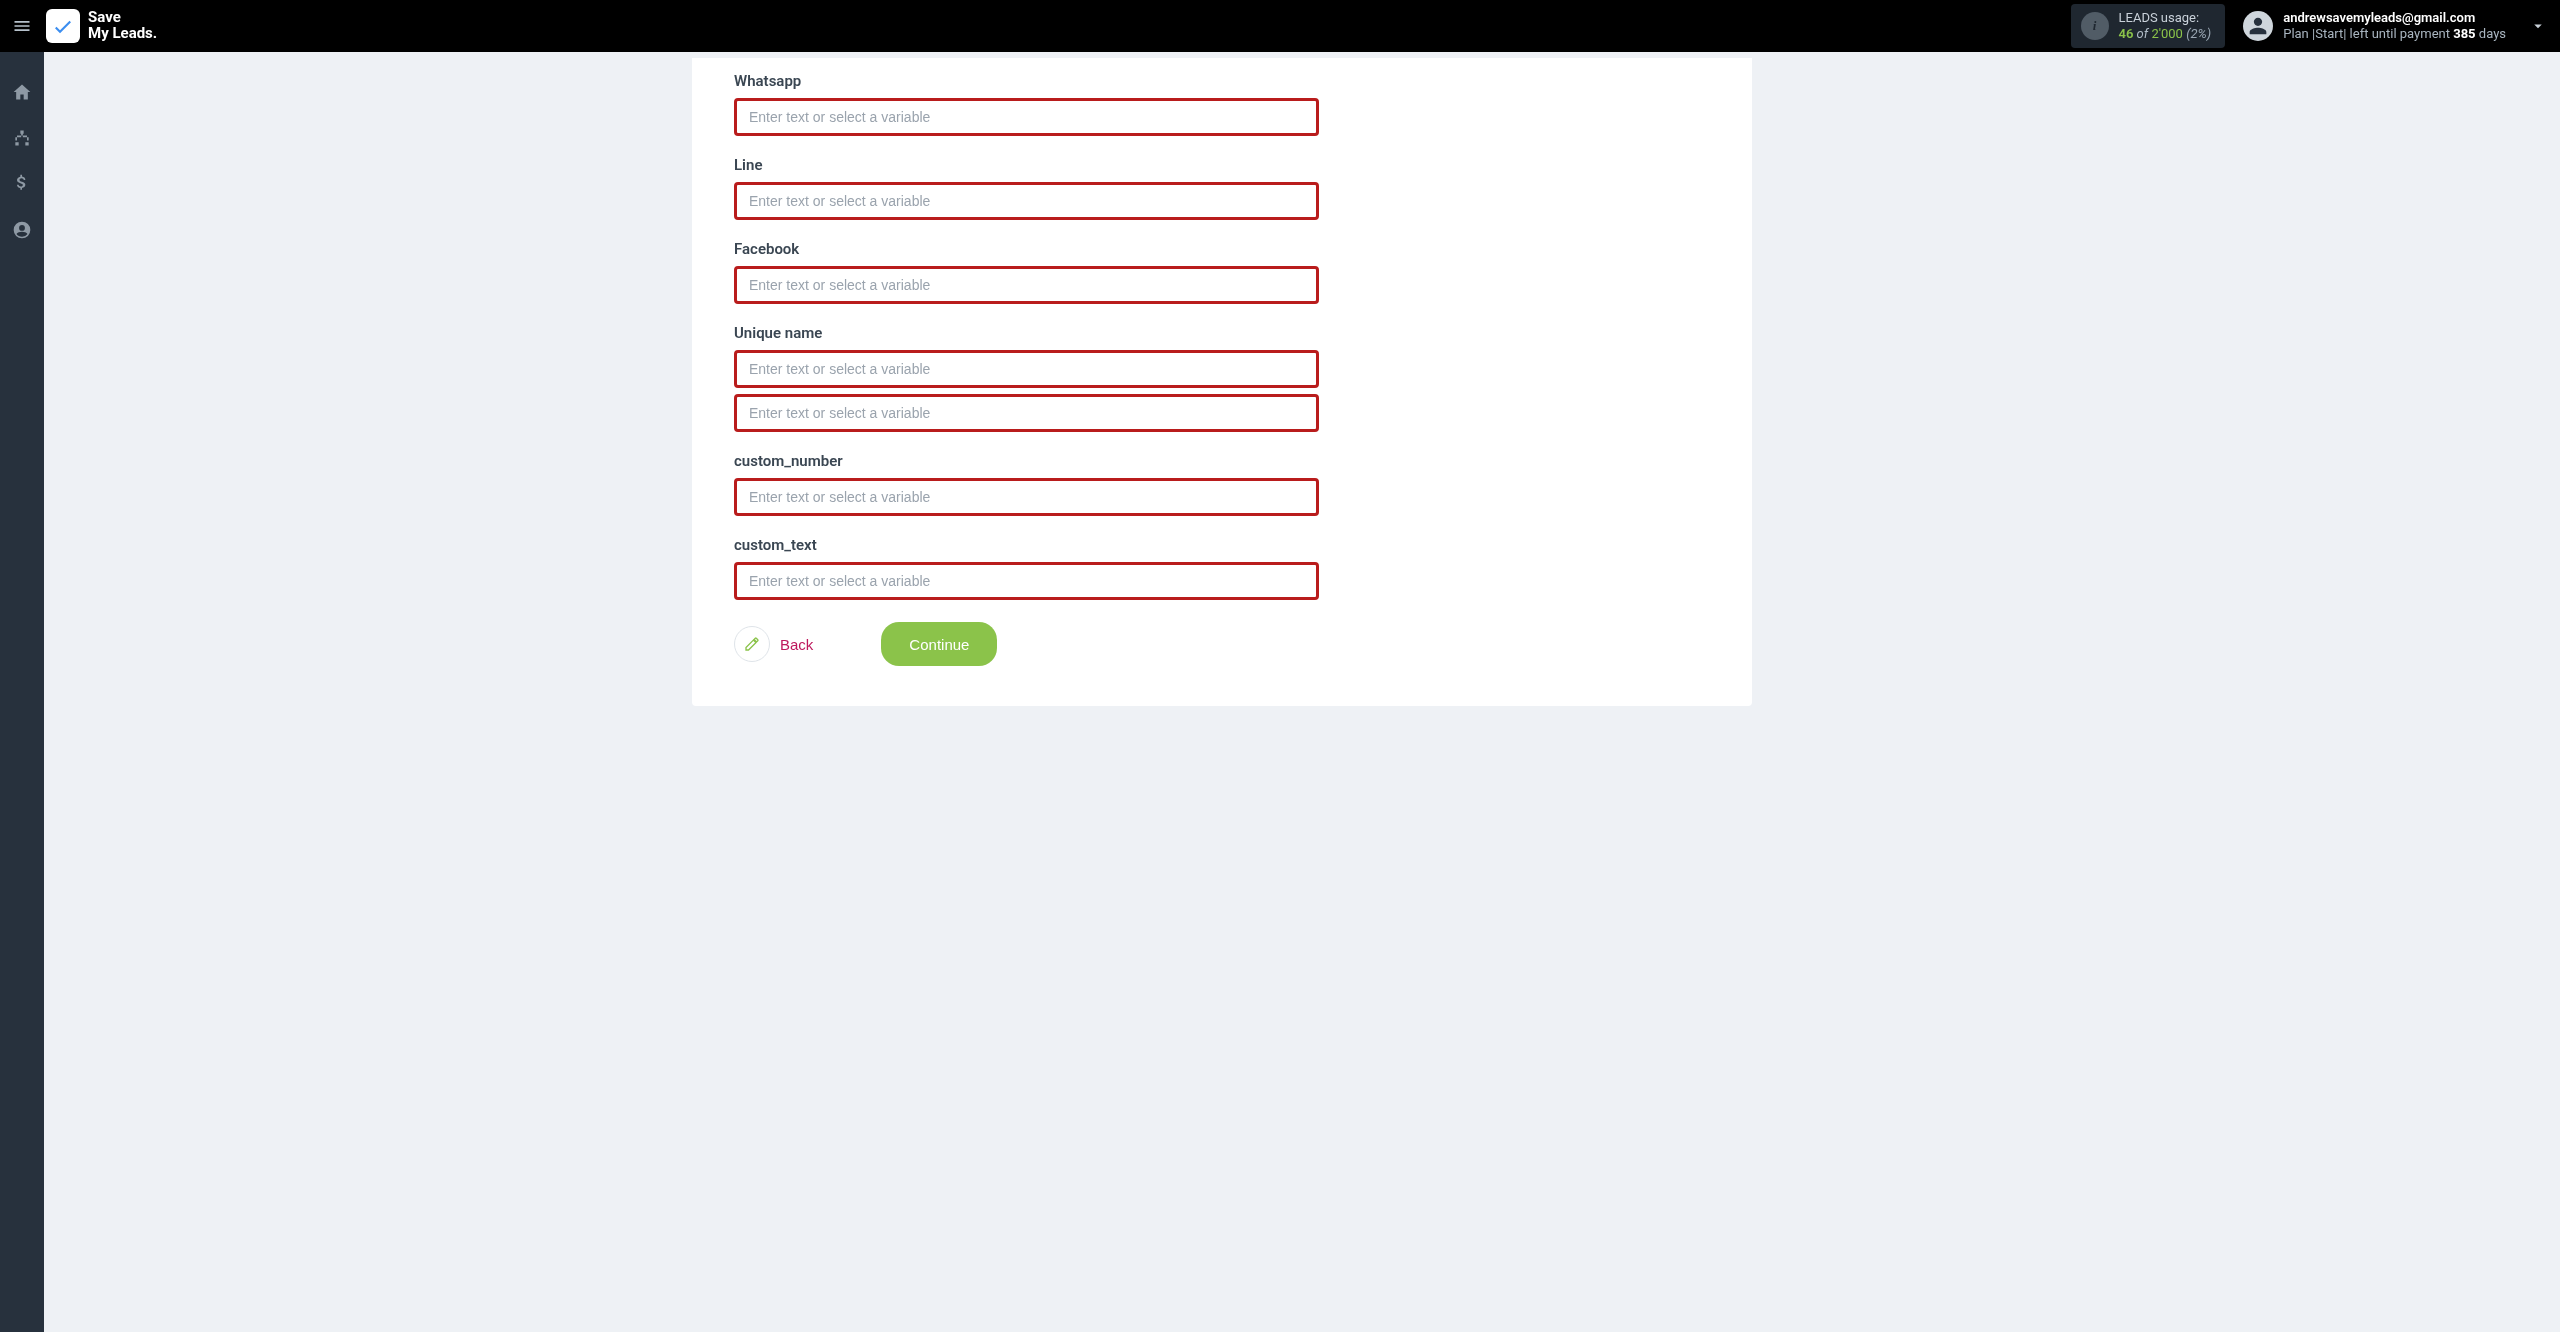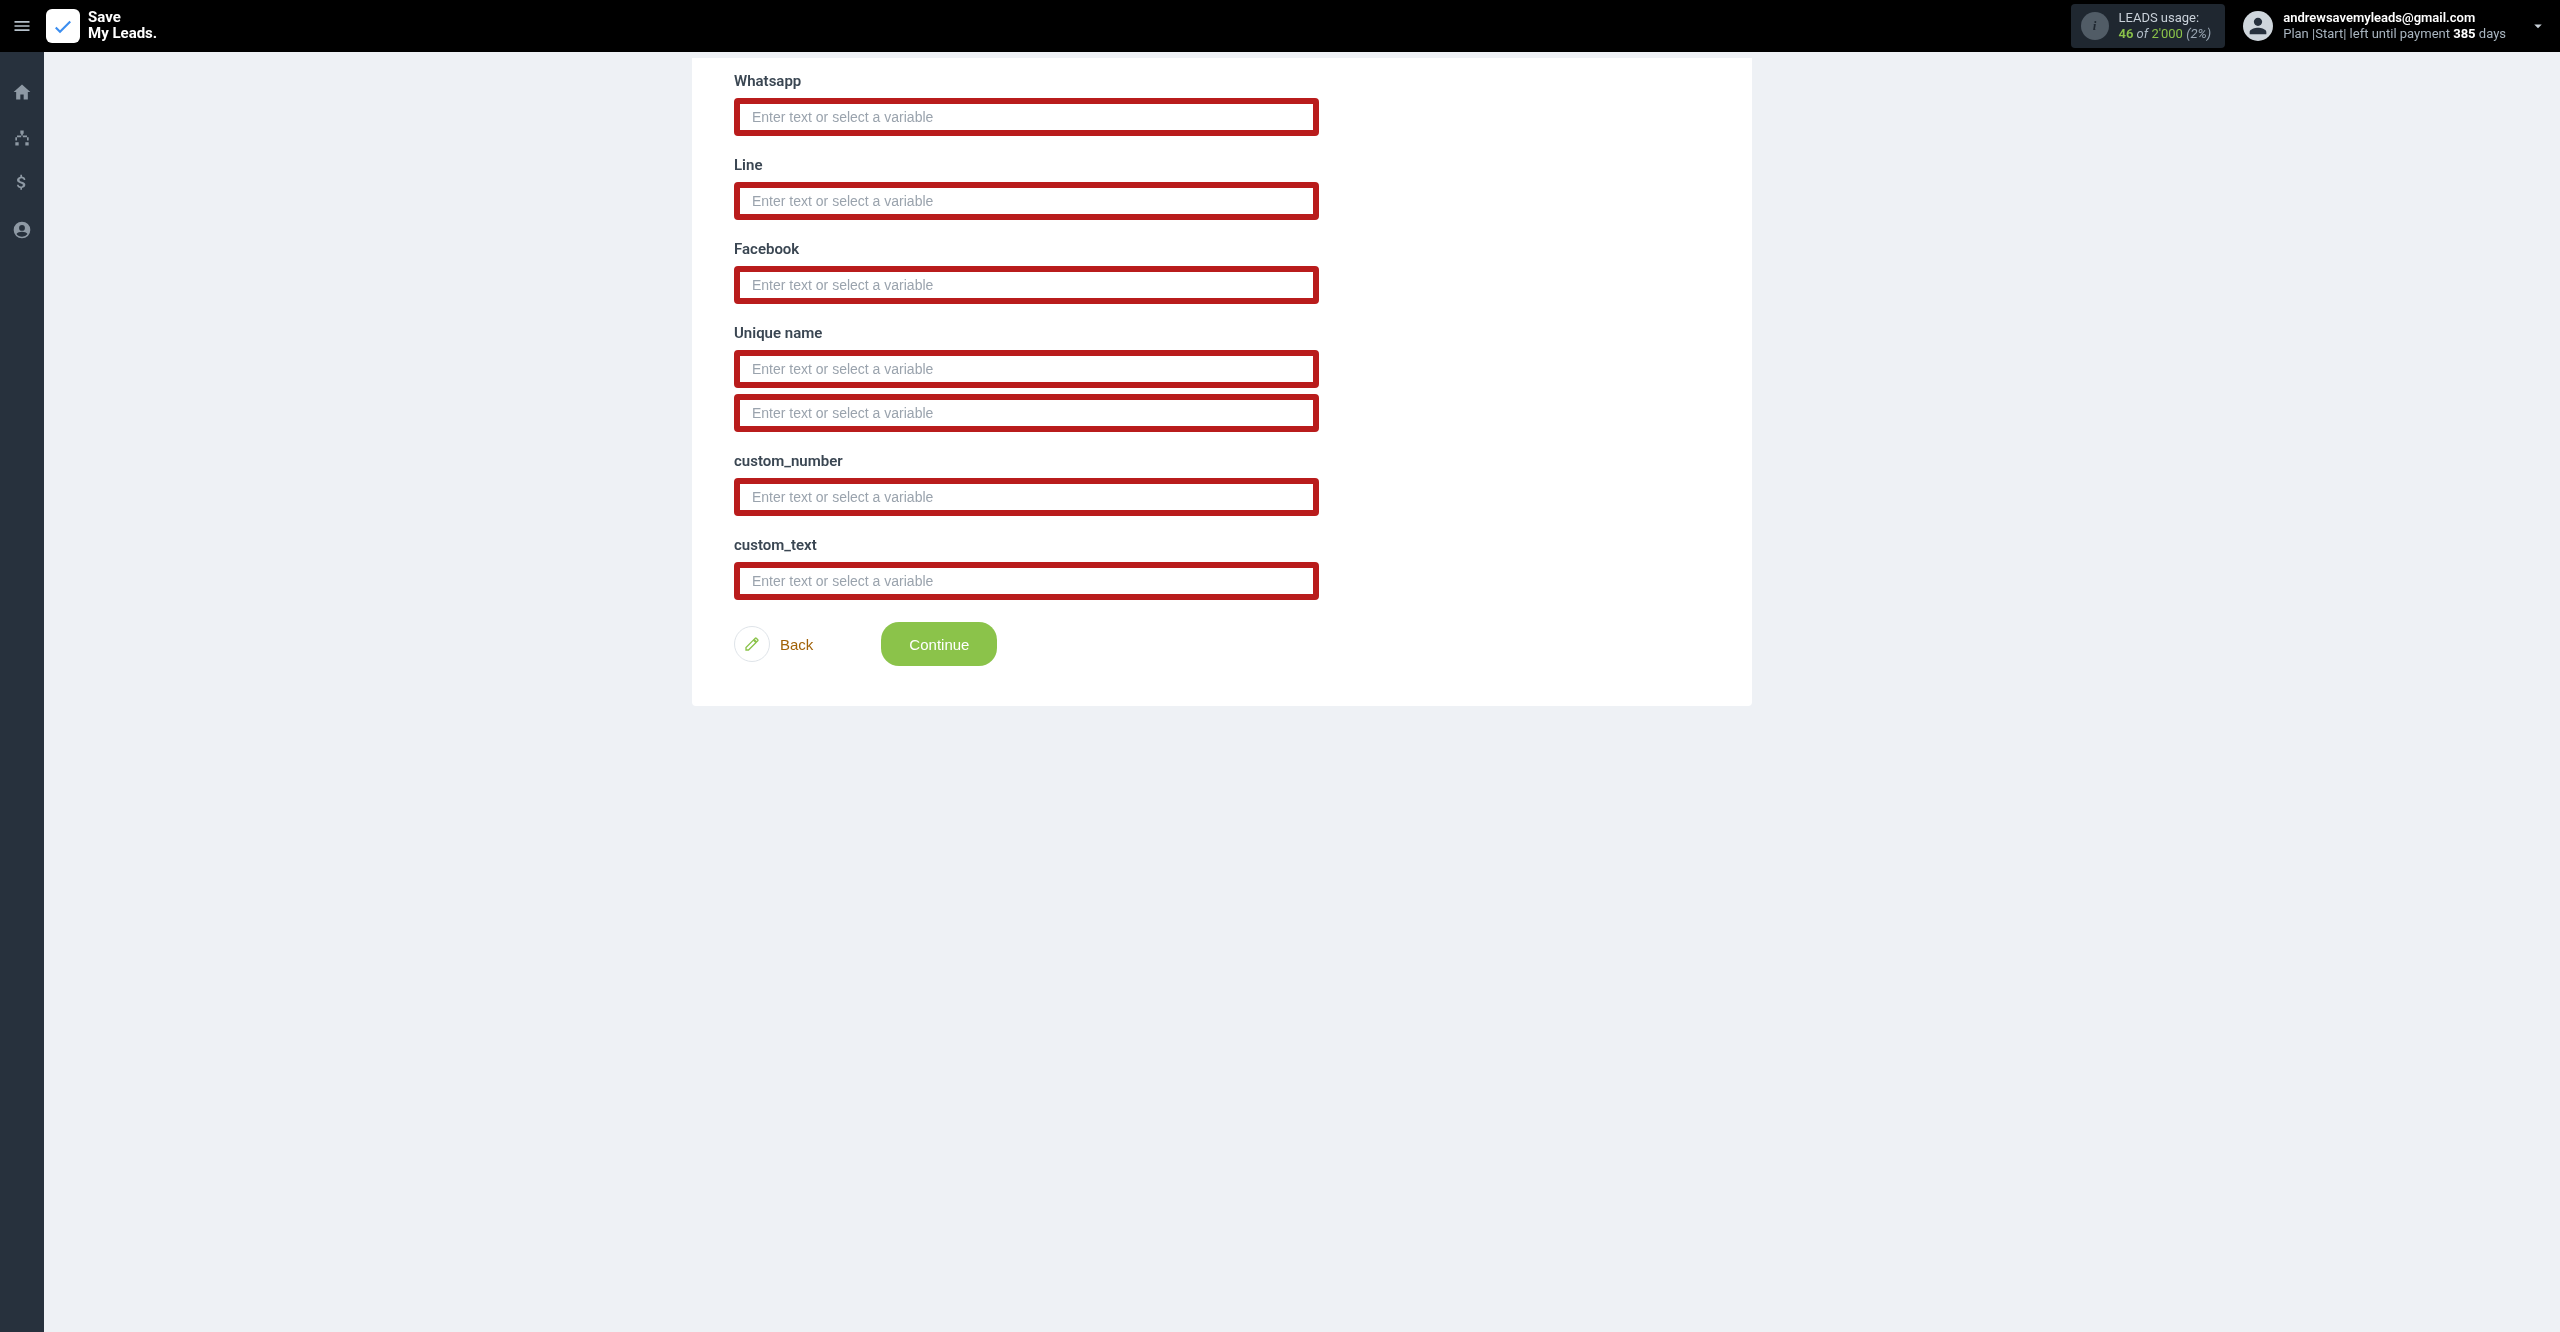--- a/index.html
+++ b/index.html
@@ -140,38 +140,38 @@
     font-weight: 600;
     color: #3a4652;
     padding-top: 14px;
     padding-bottom: 8px;
     display:block;
   }
   .field-input {
     width: 585px;
     max-width:100%;
     height: 38px;
-    border: 6px solid #b91c1c;
+    border: 3px solid #b91c1c;
     border-radius: 4px;
     padding: 0 12px;
     font-size: 14px;
     color:#2e3a47;
     outline:none;
   }
   .field-input::placeholder { color:#9aa3ad; }
 
   .actions {
     display:flex; align-items:center; gap:18px;
     margin-top: 22px;
   }
   .back-btn {
     display:flex; align-items:center; gap:10px;
     background:transparent; border:none;
     cursor:pointer;
-    font-size:15px; color:#a16207;
+    font-size:15px; color:#be185d;
   }
   .back-ico {
     width:36px;height:36px;border:1px solid #dfe4e9;border-radius:50%;
     display:flex;align-items:center;justify-content:center;
   }
   .back-ico svg { stroke:#8bc34a; fill:none; stroke-width:2;}
   .continue-btn {
     margin-left: 50px;
     background:#8bc34a;
     color:#fff;

